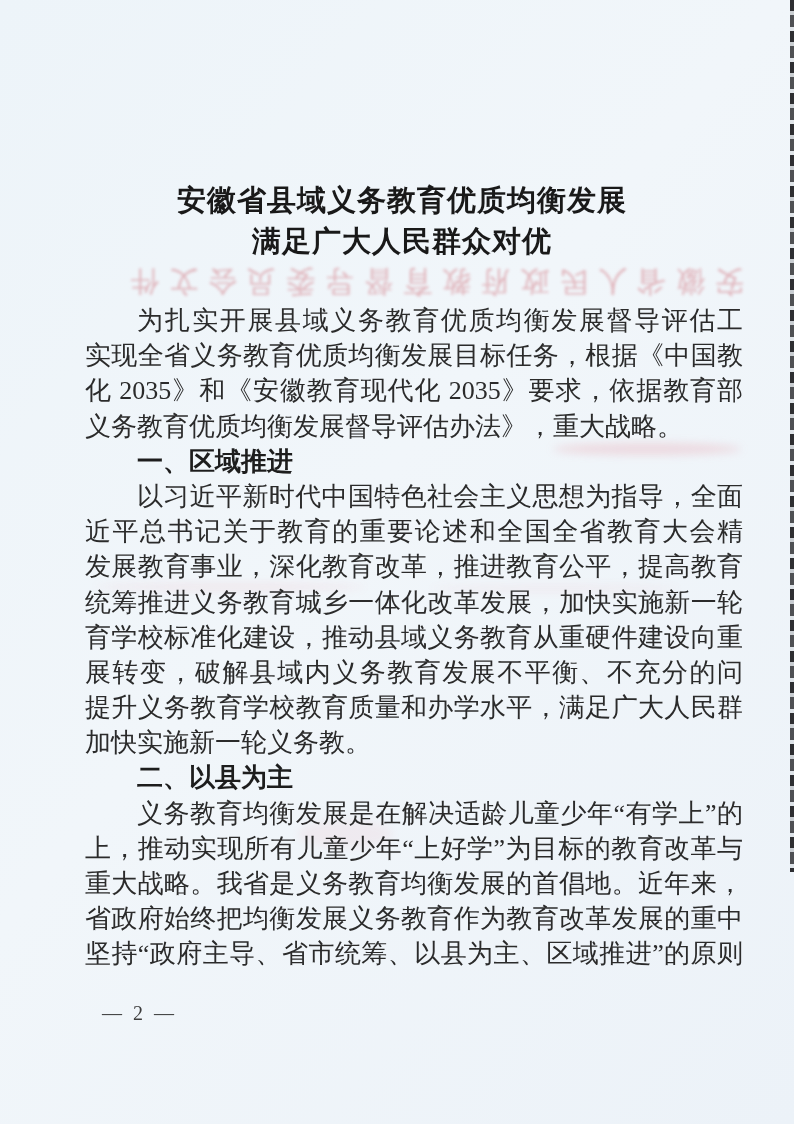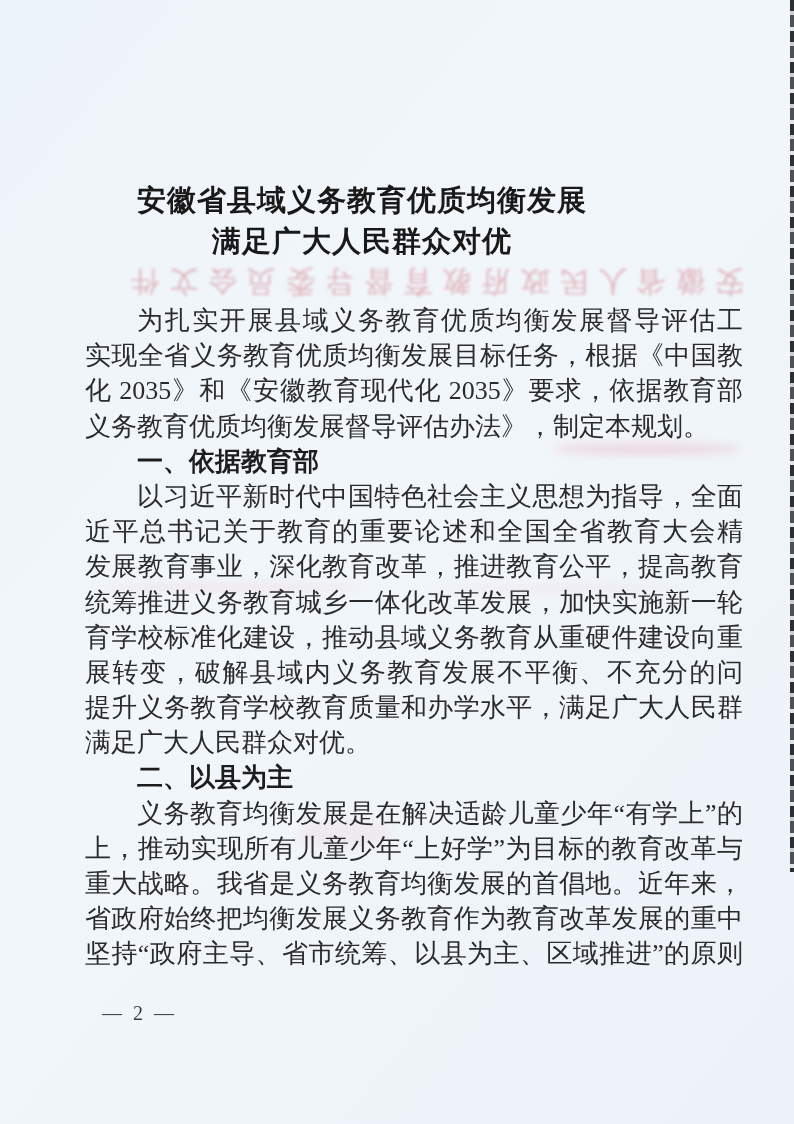--- a/index.html
+++ b/index.html
@@ -19,21 +19,21 @@
       rgba(25,25,28,0.9) 0 11px,
       rgba(25,25,28,0.18) 11px 15px,
       rgba(25,25,28,0.75) 15px 27px,
       rgba(25,25,28,0.08) 27px 31px);
   }
   .title-block{
     position:absolute;top:180px;left:0;width:724px;
     text-align:center;
     font-family:"DejaVu Sans","Liberation Sans",sans-serif;
     font-weight:bold;font-size:29px;line-height:41px;
-    color:#191919;letter-spacing:1px;
+    color:#191919;letter-spacing:1px;padding-left:40px;
   }
   
   .stamp{
     position:absolute;top:262px;left:110px;width:634px;height:40px;
     font-family:"DejaVu Sans","Liberation Sans",sans-serif;
     font-size:29px;line-height:40px;letter-spacing:10px;
     color:rgba(198,74,86,0.55);
     transform:rotate(180deg);
     filter:blur(1.7px);
     opacity:0.7;
@@ -82,30 +82,30 @@
 
   <div class="smudge s1"></div>
   <div class="smudge s2"></div>
   <div class="smudge s3"></div>
   <div class="smudge s4"></div>
 
   <div class="content">
     <div class="line indent">为扎实开展县域义务教育优质均衡发展督导评估工作，按期</div>
     <div class="line">实现全省义务教育优质均衡发展目标任务，根据《中国教育现代</div>
     <div class="line">化 2035》和《安徽教育现代化 2035》要求，依据教育部《县域</div>
-    <div class="line end">义务教育优质均衡发展督导评估办法》，制定本规划。</div>
-    <div class="line heading">一、依据教育部</div>
+    <div class="line end">义务教育优质均衡发展督导评估办法》，重大战略。</div>
+    <div class="line heading">一、区域推进</div>
     <div class="line indent">以习近平新时代中国特色社会主义思想为指导，全面落实习</div>
     <div class="line">近平总书记关于教育的重要论述和全国全省教育大会精神，优先</div>
     <div class="line">发展教育事业，深化教育改革，推进教育公平，提高教育质量。</div>
     <div class="line">统筹推进义务教育城乡一体化改革发展，加快实施新一轮义务教</div>
     <div class="line">育学校标准化建设，推动县域义务教育从重硬件建设向重内涵发</div>
     <div class="line">展转变，破解县域内义务教育发展不平衡、不充分的问题，全面</div>
     <div class="line">提升义务教育学校教育质量和办学水平，满足广大人民群众对优</div>
-    <div class="line end">满足广大人民群众对优。</div>
+    <div class="line end">加快实施新一轮义务教。</div>
     <div class="line heading">二、以县为主</div>
     <div class="line indent">义务教育均衡发展是在解决适龄儿童少年“有学上”的基础</div>
     <div class="line">上，推动实现所有儿童少年“上好学”为目标的教育改革与发展</div>
     <div class="line">重大战略。我省是义务教育均衡发展的首倡地。近年来，省委、</div>
     <div class="line">省政府始终把均衡发展义务教育作为教育改革发展的重中之重，</div>
     <div class="line">坚持“政府主导、省市统筹、以县为主、区域推进”的原则和“办</div>
   </div>
 
   <div class="page-number">— 2 —</div>
 

